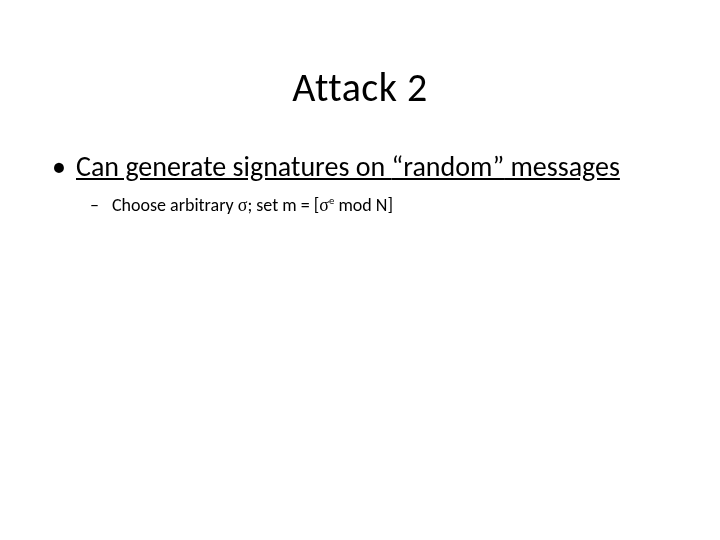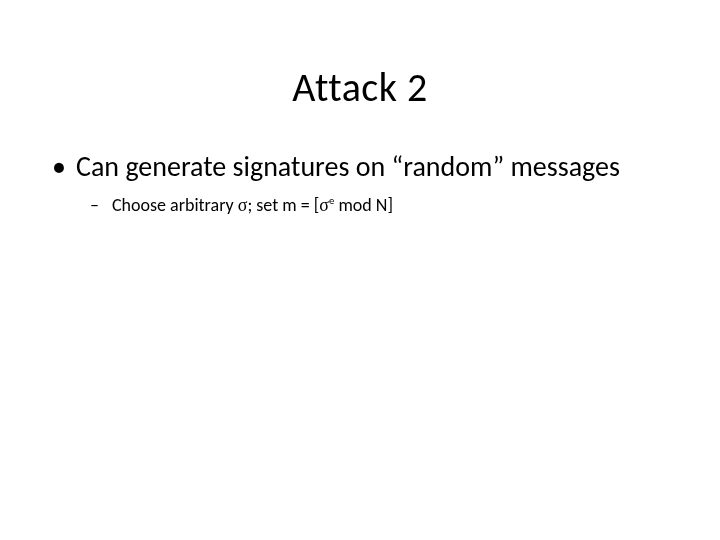--- a/index.html
+++ b/index.html
@@ -1,19 +1,19 @@
 <!DOCTYPE html>
 <html><head>
 <meta charset="utf-8">
 <style>
   * { margin: 0; padding: 0; box-sizing: border-box; }
   html, body { width: 720px; height: 540px; background: #fff; font-family: Calibri, "Segoe UI", Arial, sans-serif; color: #000; }
   .slide { width: 720px; height: 540px; position: relative; padding: 37px 40px 40px 40px; margin-top: 16px; }
   .title { font-size: 40px; font-weight: 400; text-align: center; margin-top: 10px; margin-bottom: 38px; letter-spacing: 0.5px; }
-  .bullet-l1 { font-size: 28px; line-height: 1.2; margin-left: 12px; position: relative; padding-left: 24px; }
+  .bullet-l1 { font-size: 28px; line-height: 1.2; margin-left: 12px; position: relative; padding-left: 24px; text-decoration: underline; }
   .bullet-l1::before { content: "•"; position: absolute; left: 0; top: 0; }
   .bullet-l2 { font-size: 18px; line-height: 1.25; margin-left: 50px; position: relative; padding-left: 22px; margin-top: 10px; }
   .bullet-l2::before { content: "–"; position: absolute; left: 0; top: 0; }
   sup { font-size: 0.6em; vertical-align: super; line-height: 0; }
   .sigma { font-family: "Symbol", "Times New Roman", serif; }
 </style>
 </head>
 <body>
 
 <div class="slide">

